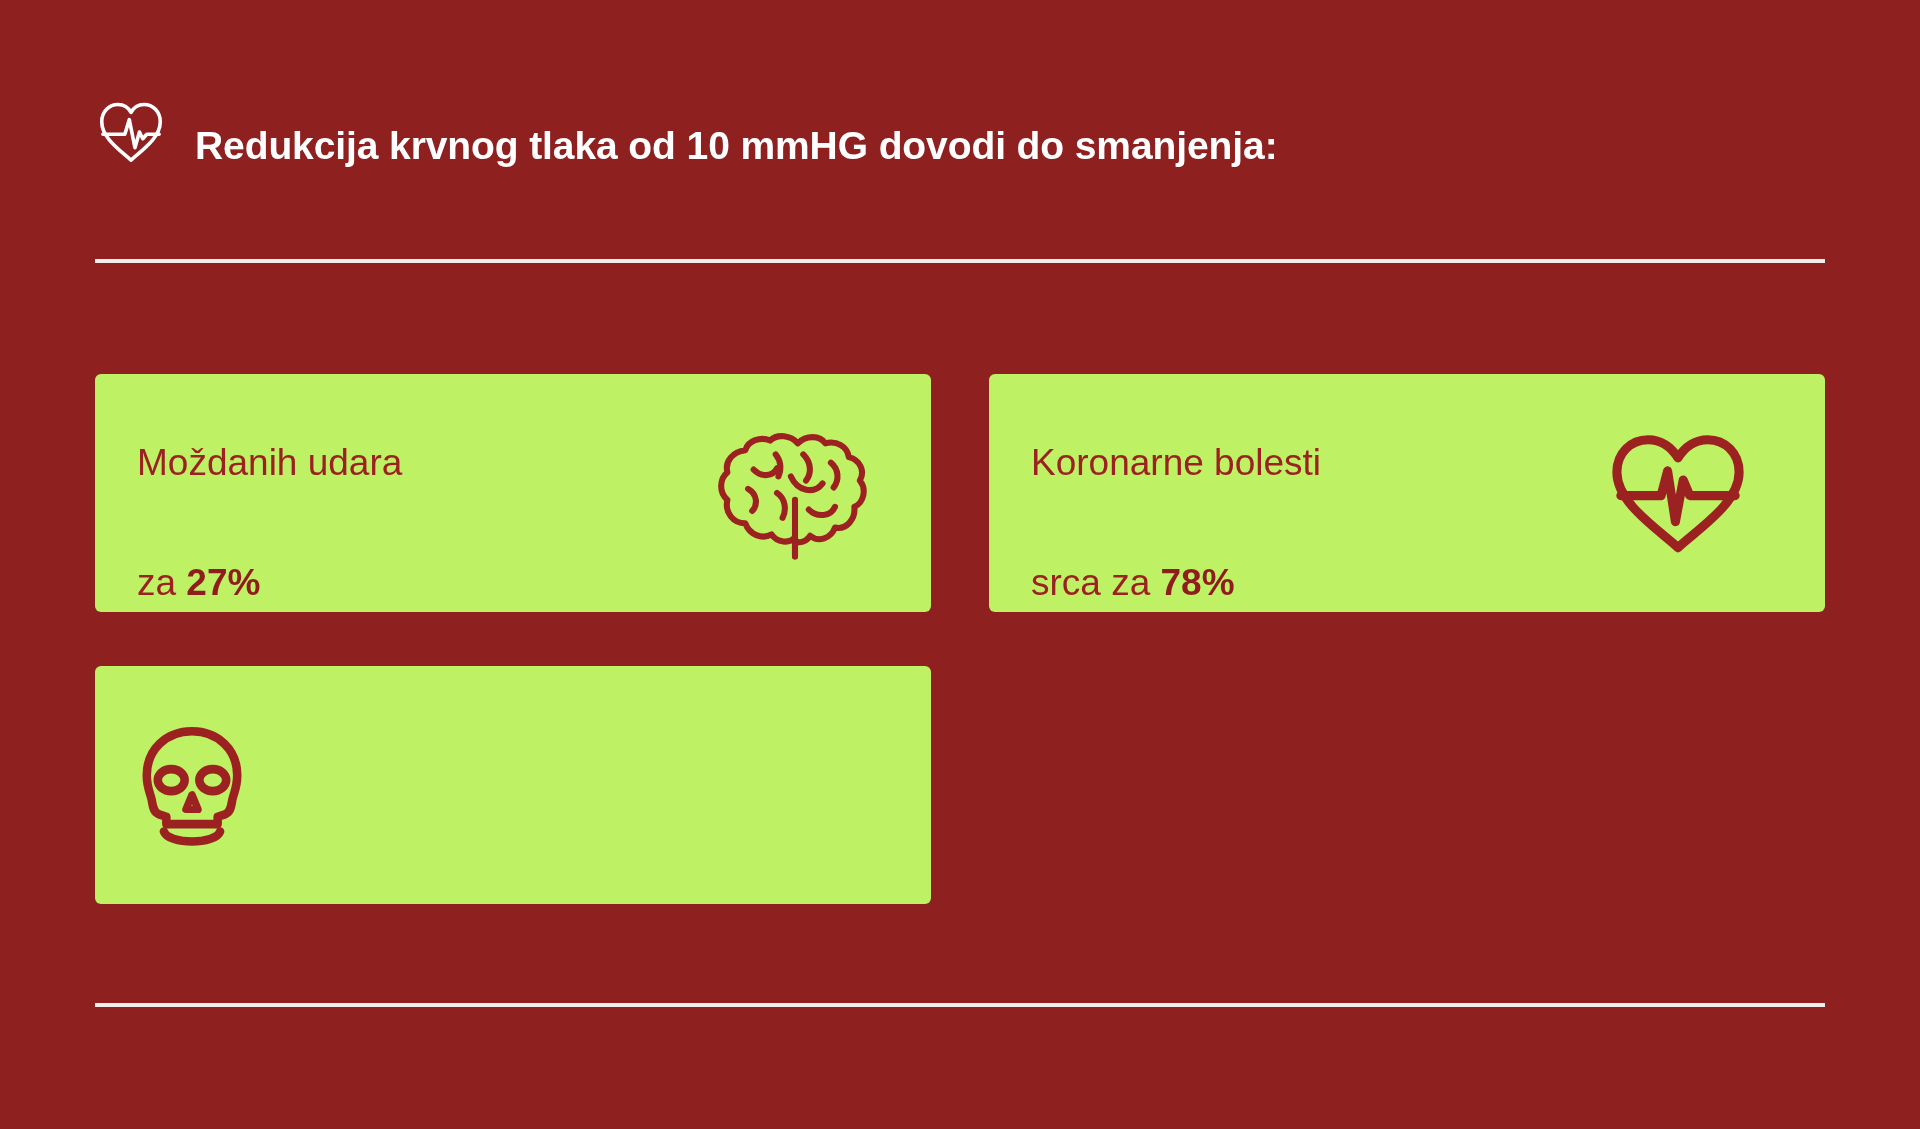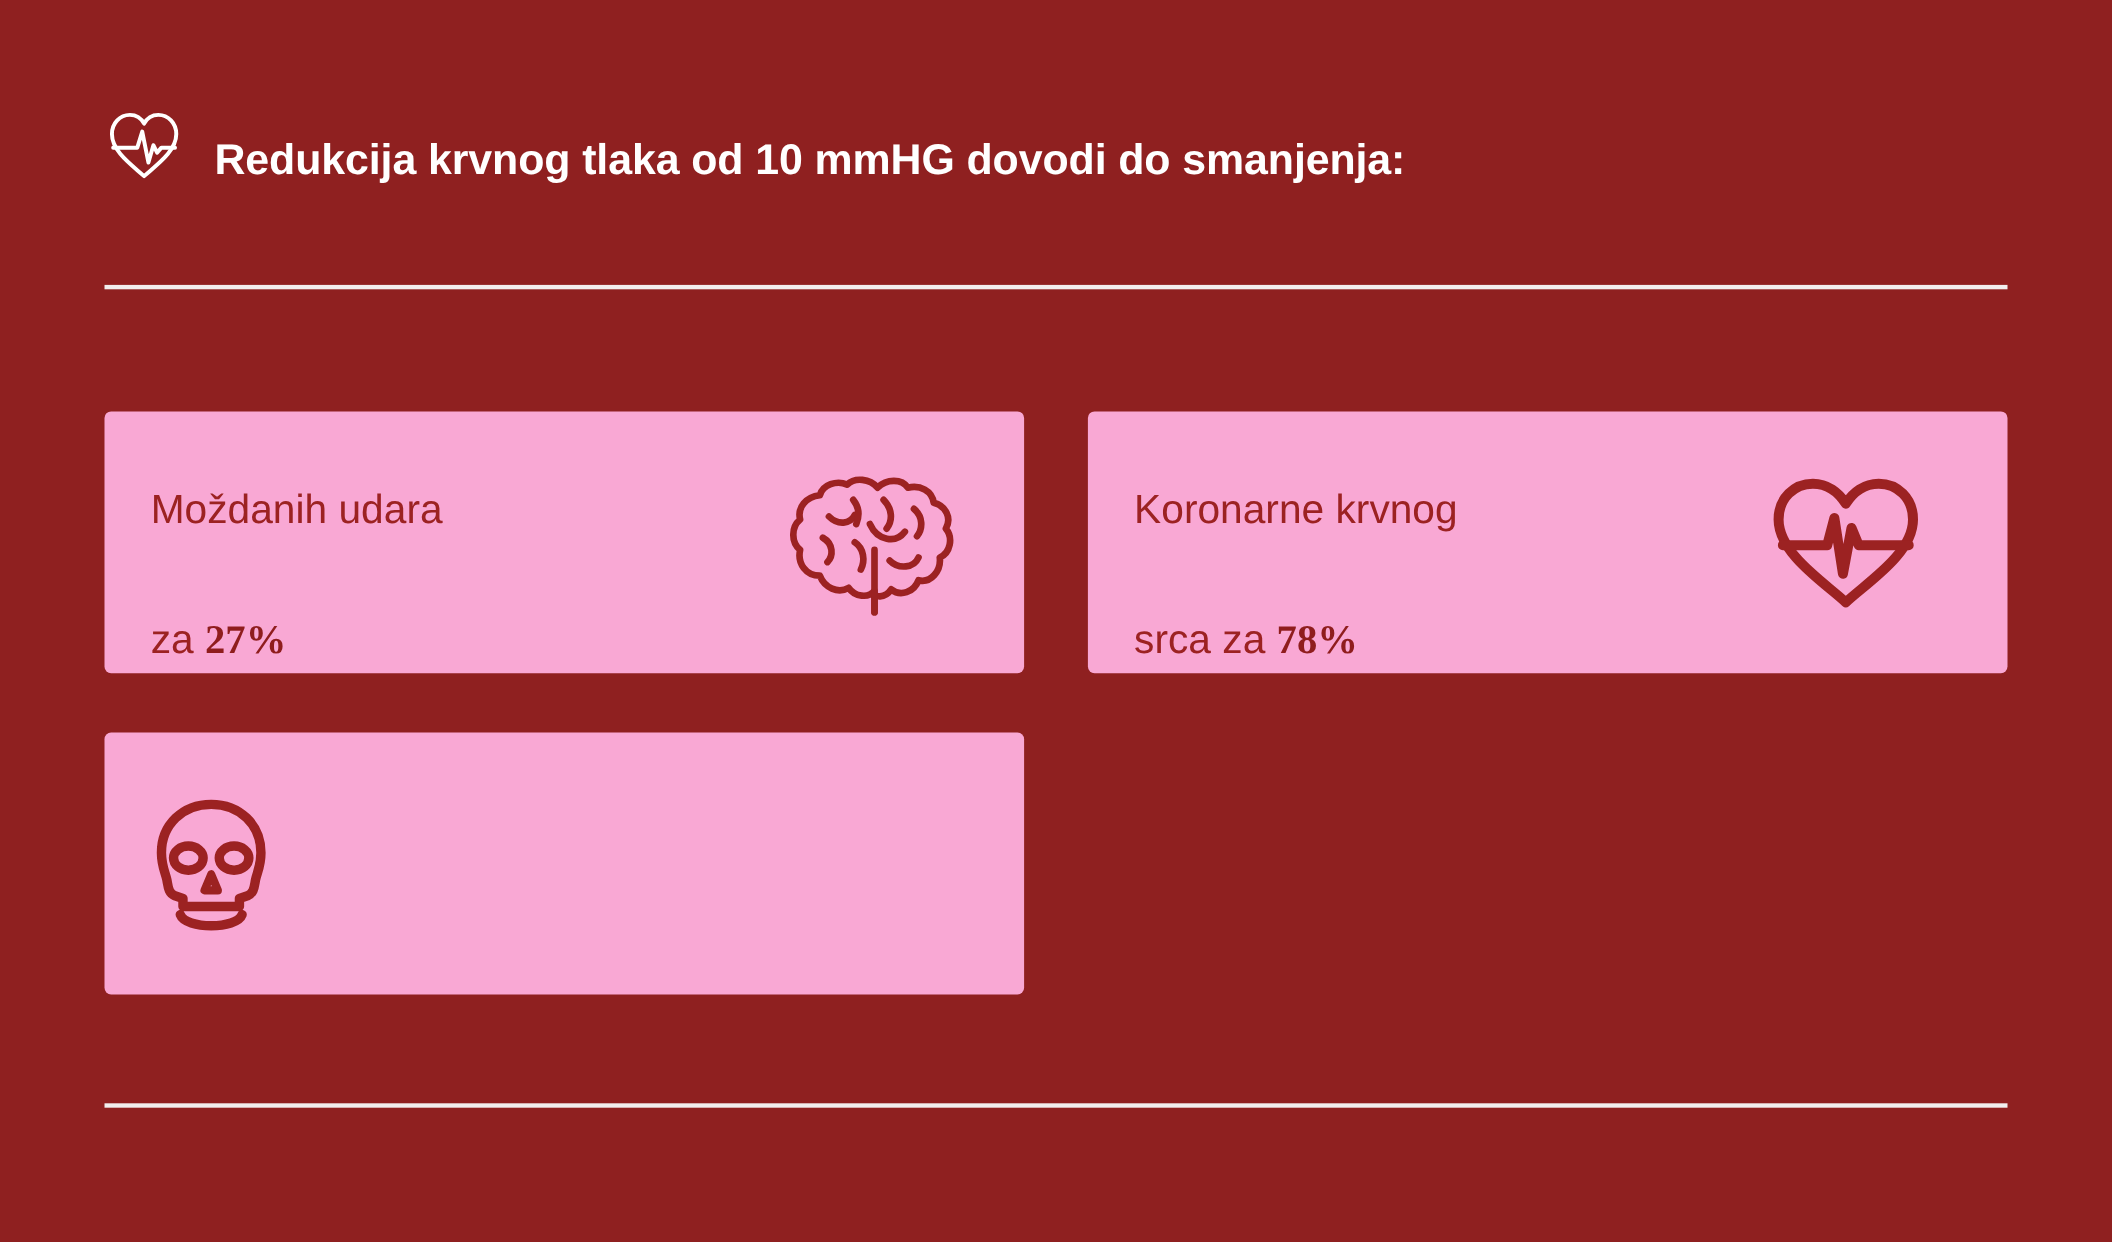--- a/index.html
+++ b/index.html
@@ -50,36 +50,36 @@
     position:absolute;
     left:95px; top:374px;
     width:1730px;
     display:grid;
     grid-template-columns:836px 836px;
     grid-template-rows:238px 238px;
     column-gap:58px;
     row-gap:54px;
   }
   .card {
-    background:#f9a8d4;
+    background:#bef264;
     border-radius:6px;
     display:flex;
     align-items:center;
     justify-content:space-between;
     padding:0 46px 0 42px;
     overflow:hidden;
   }
   .card-text {
     color:#9c2222;
     font-size:37px;
     line-height:1.62;
     font-weight:400;
     white-space:pre-line;
   }
-  .card-text b { font-weight:bold; color:#8f1d1d;font-family:Liberation Serif, serif; }
+  .card-text b { font-weight:bold; color:#8f1d1d; }
   .card-icon { flex:0 0 auto; display:block; }
 
   .icon-brain  { width:168px; height:138px; margin-right:6px; }
   .icon-heart-pulse-inner { width:150px; height:130px; margin-right:26px; }
   .icon-heart-pulse-side  { width:200px; height:132px; margin-right:0px; }
   .icon-skull  { width:110px; height:132px; margin-right:48px; }
 </style>
 </head>
 <body>
 
@@ -118,21 +118,21 @@
         <path d="M57 38 C 62 49, 74 51, 80 43" stroke="#9c2222" stroke-width="4.4" stroke-linecap="round" fill="none"></path>
         <path d="M66 22 C 72 28, 72 36, 68 41" stroke="#9c2222" stroke-width="4.4" stroke-linecap="round" fill="none"></path>
         <path d="M86 28 C 92 33, 92 41, 88 46" stroke="#9c2222" stroke-width="4.4" stroke-linecap="round" fill="none"></path>
         <path d="M70 62 C 76 68, 86 67, 89 60" stroke="#9c2222" stroke-width="4.4" stroke-linecap="round" fill="none"></path>
         <path d="M60 55 L 60 96" stroke="#9c2222" stroke-width="4.4" stroke-linecap="round" fill="none"></path>
       </svg>
     </div>
 
     <div class="card">
       <div class="card-text">
-        <span>Koronarne krvnog</span><br>
+        <span>Koronarne bolesti</span><br>
         <span>srca za </span><b>78%</b>
       </div>
       <svg class="card-icon icon-heart-pulse-inner" viewBox="0 0 110 100" fill="none">
         <path d="M55 92 C 40 78, 8 58, 8 34 C 8 19, 19 9, 32 9 C 42 9, 50 15, 55 23
                  C 60 15, 68 9, 78 9 C 91 9, 102 19, 102 34 C 102 58, 70 78, 55 92 Z" stroke="#9c2222" stroke-width="7" stroke-linejoin="round" fill="none"></path>
         <path d="M11 52 H 36 L 42 52 L 47 33 L 53 72 L 59 40 L 64 52 H 99" stroke="#9c2222" stroke-width="7" stroke-linecap="round" stroke-linejoin="round" fill="none"></path>
       </svg>
     </div>
 
 

